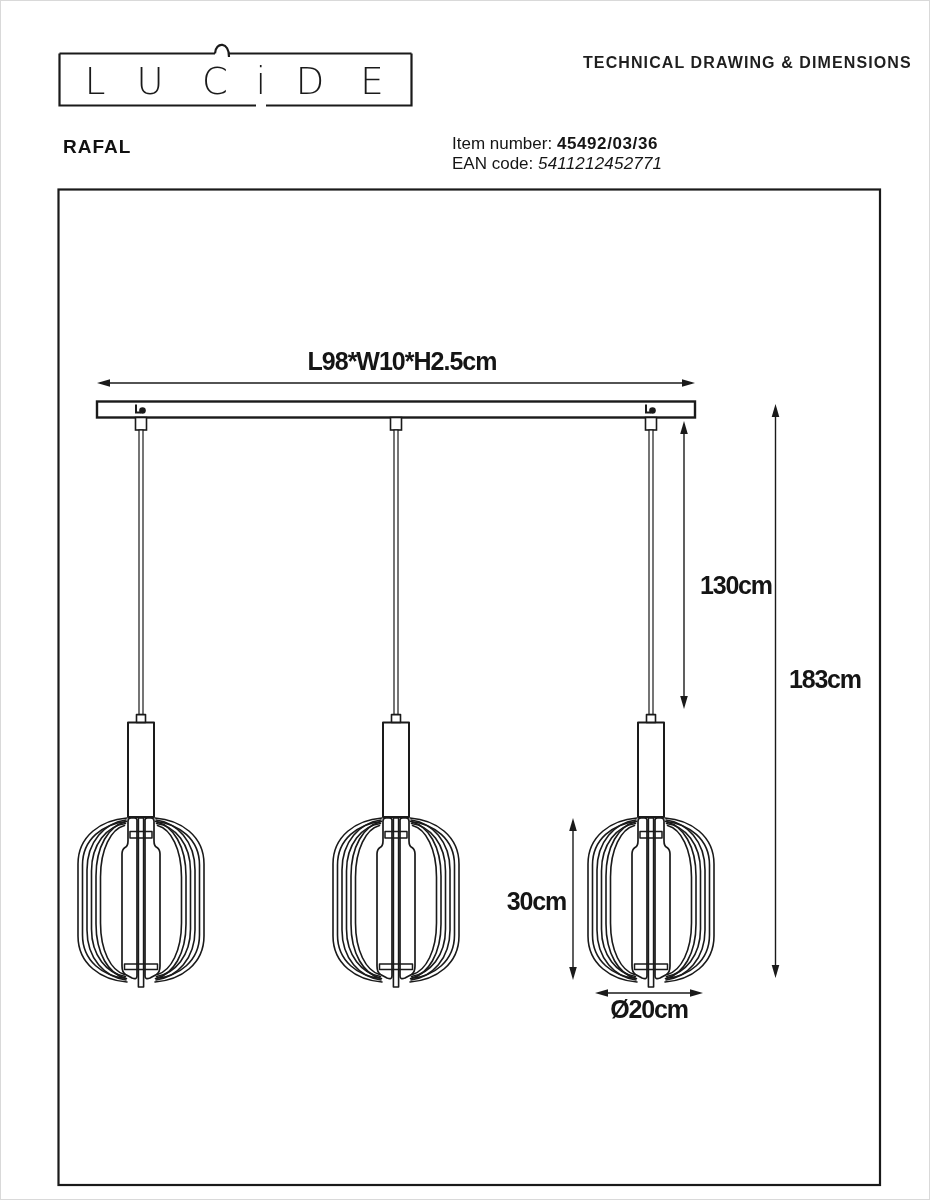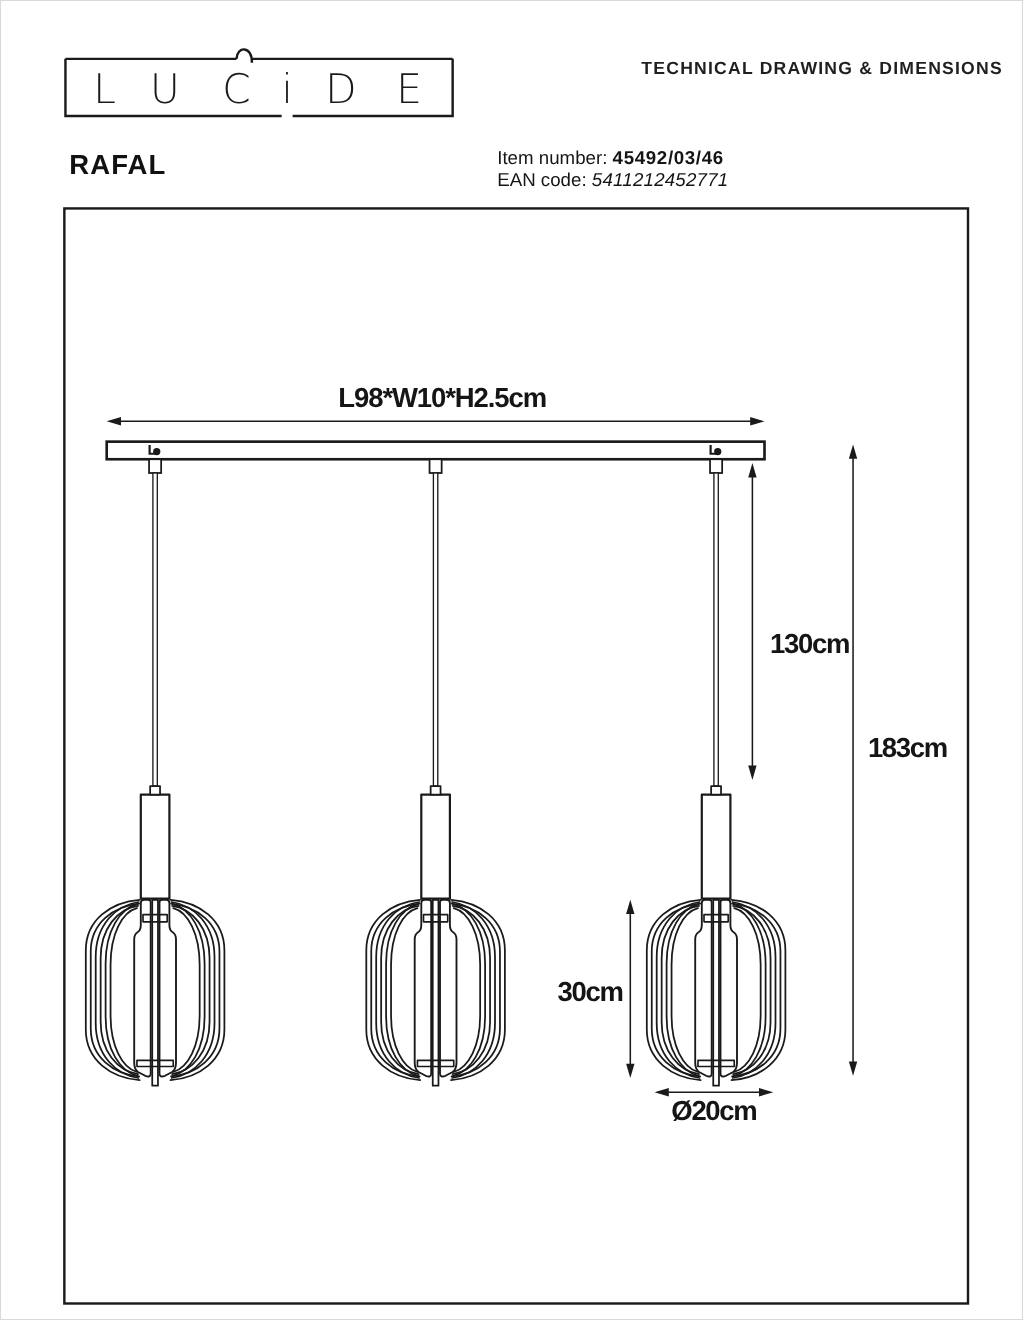--- a/index.html
+++ b/index.html
@@ -6,21 +6,21 @@
   .page{
     position:relative;width:930px;height:1200px;background:#ffffff;
     font-family:"Liberation Sans",sans-serif;color:#1c1c1c;overflow:hidden;
     box-shadow:inset 0 0 0 1px #d9d9d9;
   }
   .doc-title{
     position:absolute;left:583px;top:54px;font-size:16px;letter-spacing:1.1px;
     white-space:nowrap;color:#1f1f1f;font-weight:bold;
   }
   .product-name{
-    position:absolute;left:63px;top:136px;font-size:25px;font-weight:bold;
+    position:absolute;left:63px;top:136px;font-size:19px;font-weight:bold;
     letter-spacing:1px;color:#111;
   }
   .meta{
     position:absolute;left:452px;top:134px;font-size:17px;line-height:20px;
     white-space:nowrap;color:#151515;
   }
   .meta .lbl{font-weight:normal;}
   .meta .val-bold{font-weight:bold;letter-spacing:0.6px;}
   .meta .val{font-weight:normal;letter-spacing:0.2px;font-style:italic;}
   svg{position:absolute;left:0;top:0;}
@@ -32,21 +32,21 @@
   }
 </style>
 </head>
 <body>
 
 <div class="page">
 
   <div class="doc-title">TECHNICAL DRAWING &amp; DIMENSIONS</div>
   <div class="product-name">RAFAL</div>
   <div class="meta">
-    <div><span class="lbl">Item number:</span> <span class="val-bold">45492/03/46</span></div>
+    <div><span class="lbl">Item number:</span> <span class="val-bold">45492/03/36</span></div>
     <div><span class="lbl">EAN code:</span> <span class="val">5411212452771</span></div>
   </div>
 
   <svg width="930" height="1200" viewBox="0 0 930 1200">
 
     <defs>
       <g id="lamp" stroke="#1a1a1a" stroke-linecap="round" stroke-linejoin="round">
 
         <g fill="none" stroke-width="1.6">
           <path d="M 14 104 C 40 106 63 122 63 150 L 63 222 C 63 250 40 266 14 268"></path>

